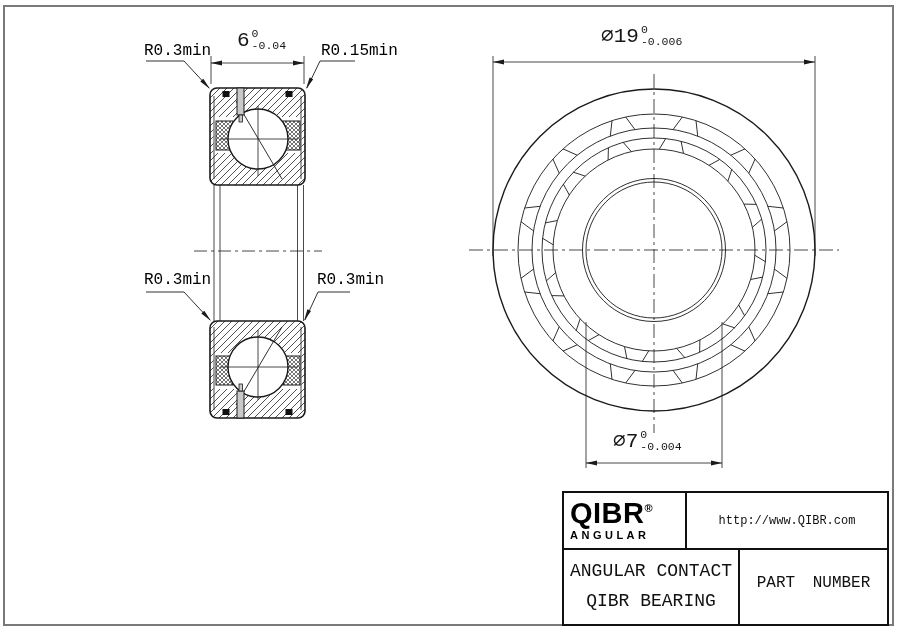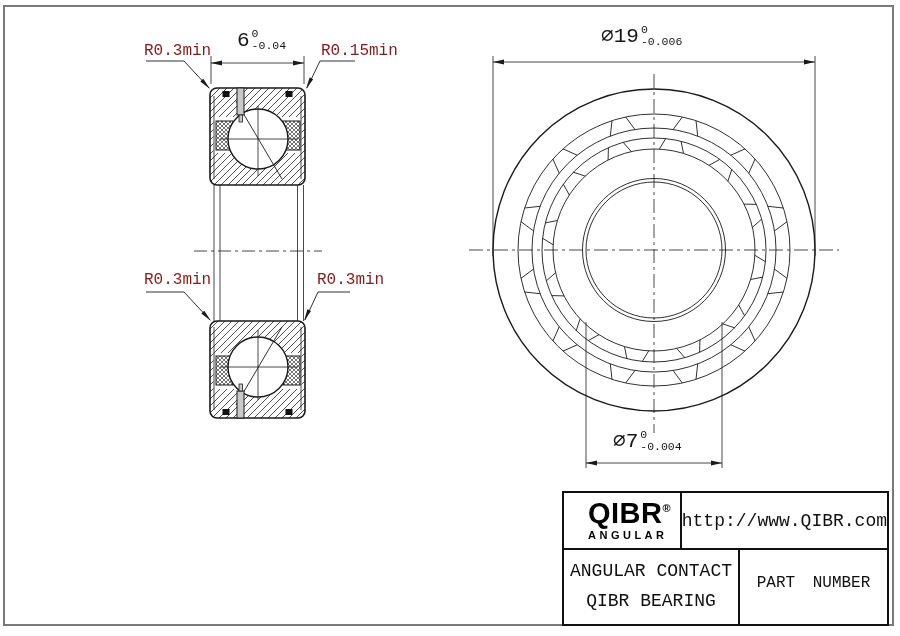--- a/index.html
+++ b/index.html
@@ -1,40 +1,40 @@
 <!DOCTYPE html>
 <html><head>
 <meta charset="utf-8">
 <style>
   html,body{margin:0;padding:0;background:#fff;}
   body{width:900px;height:636px;position:relative;overflow:hidden;
        font-family:"Liberation Mono","DejaVu Sans Mono",monospace;color:#111;}
   .page-border{position:absolute;left:3px;top:5px;width:891px;height:621px;
        border:2px solid #7a7a7a;box-sizing:border-box;}
   svg{position:absolute;left:0;top:0;}
-  .lbl{position:absolute;font-size:16px;white-space:nowrap;color:#7f1d1d;}
+  .lbl{position:absolute;font-size:16px;white-space:nowrap;color:#000000;}
   .dim{position:absolute;display:flex;align-items:flex-start;color:#161616;white-space:nowrap;}
   .dim .main{font-size:21px;line-height:1;}
   .tolstack{display:inline-flex;flex-direction:column;font-size:11.5px;line-height:1.05;
        margin-left:2px;margin-top:-2px;}
   
   .tblock{position:absolute;left:562px;top:491px;width:327px;height:135px;
        border:2px solid #111;box-sizing:border-box;background:#fff;display:flex;flex-direction:column;}
   .tb-top{height:55px;border-bottom:2px solid #111;display:flex;flex:0 0 auto;}
   .tb-logo{width:123px;border-right:2px solid #111;box-sizing:border-box;
-       display:flex;flex-direction:column;justify-content:center;padding-left:24px;}
+       display:flex;flex-direction:column;justify-content:center;padding-left:6px;}
   .logo-main{font-family:"Liberation Sans","DejaVu Sans",sans-serif;font-weight:800;
        font-size:29px;line-height:0.9;letter-spacing:0.5px;color:#000;}
   .logo-main sup{font-size:11px;font-weight:700;}
   .logo-sub{font-family:"Liberation Sans","DejaVu Sans",sans-serif;font-weight:700;
        font-size:11px;letter-spacing:3.5px;color:#000;margin-top:2px;}
   .tb-company{flex:1;display:flex;flex-direction:column;}
   .tb-company .c1{height:28px;border-bottom:2px solid #111;display:flex;align-items:center;
        justify-content:center;font-size:13.5px;}
-  .tb-company .c2{flex:1;display:flex;align-items:center;justify-content:center;font-size:18px;}
+  .tb-company .c2{flex:1;display:flex;align-items:center;justify-content:center;font-size:12px;}
   .tb-bottom{flex:1;display:flex;}
   .tb-type{width:176px;border-right:2px solid #111;box-sizing:border-box;display:flex;
        flex-direction:column;align-items:center;justify-content:center;font-size:18px;line-height:1.65;}
   .tb-part{flex:1;display:flex;flex-direction:column;align-items:center;justify-content:center;}
   .tb-part .pn-label{font-size:16px;word-spacing:8px;margin-bottom:8px;}
   .tb-part .pn-value{font-size:18.5px;}
 </style>
 </head>
 <body>
 

